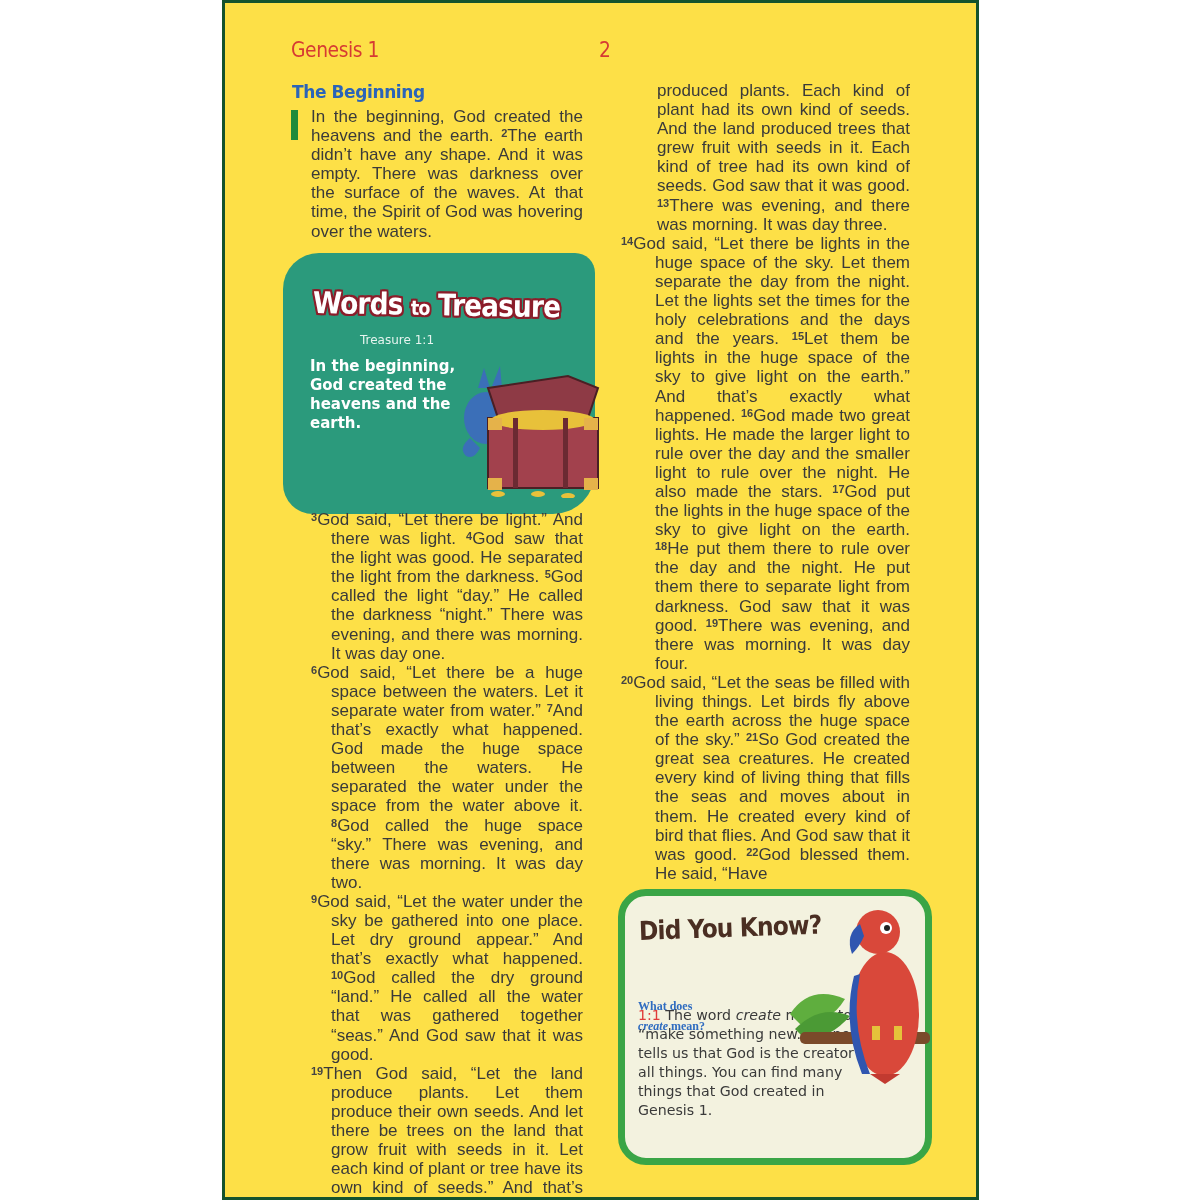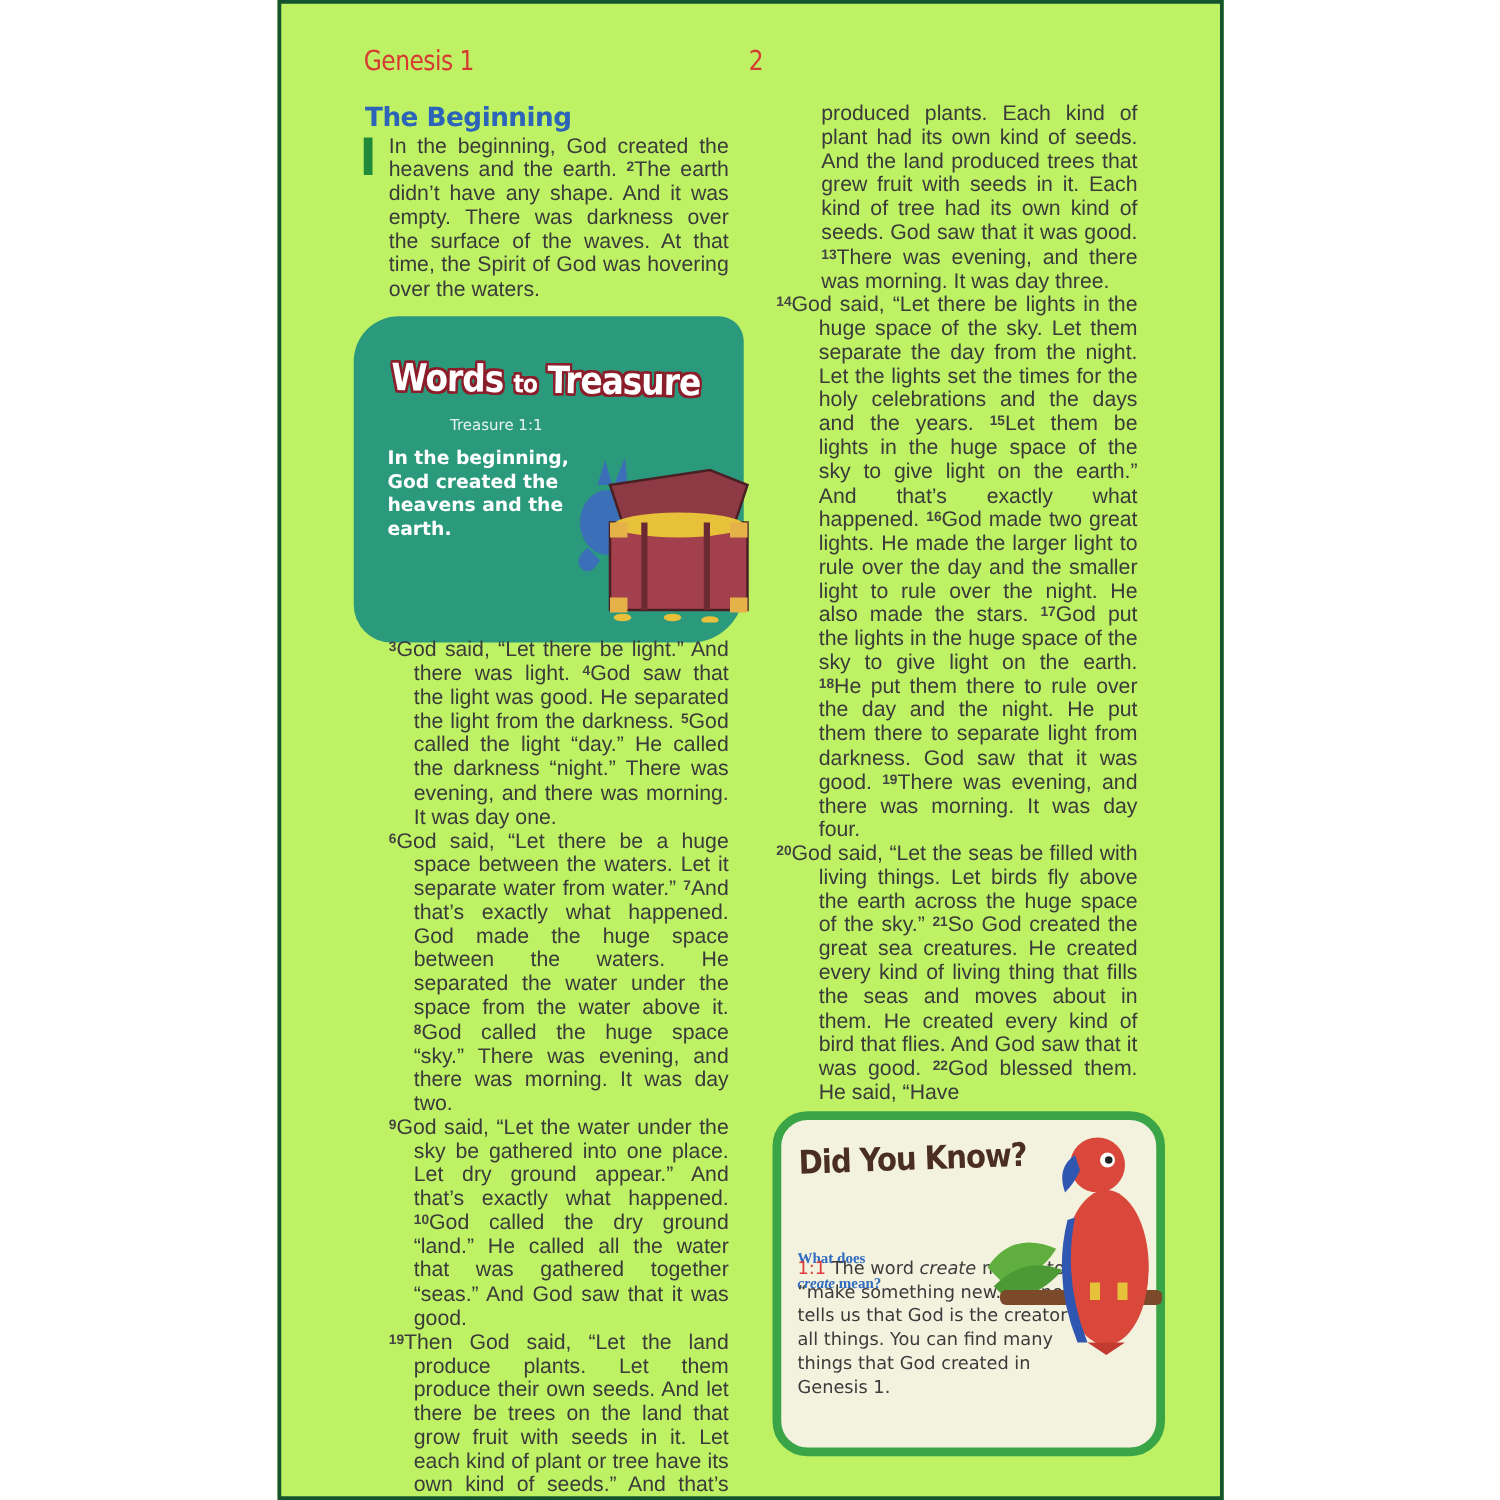--- a/index.html
+++ b/index.html
@@ -1,23 +1,23 @@
 <!DOCTYPE html>
 <html><head>
 <meta charset="utf-8">
 <style>
   html, body { margin:0; padding:0; }
   body { width:1200px; height:1200px; background:#ffffff; position:relative; overflow:hidden; }
-  .page { position:absolute; left:222px; top:0; width:751px; height:1194px; border:3px solid #14532d; border-top-width:3px; background:#bef264; box-sizing:content-box; }
+  .page { position:absolute; left:222px; top:0; width:751px; height:1194px; border:3px solid #14532d; border-top-width:3px; background:#fde047; box-sizing:content-box; }
   .running-head { position:absolute; left:66px; top:34px; font-family:"DejaVu Sans", sans-serif; font-size:22px; color:#d63a33; letter-spacing:-0.5px; transform:scaleX(0.85); transform-origin:left; }
   .page-number { position:absolute; left:374px; top:34px; font-family:"DejaVu Sans", sans-serif; font-size:22px; color:#d63a33; transform:scaleX(0.85); transform-origin:left; }
   .col { position:absolute; font-family:Liberation Sans, sans-serif; font-size:17px; line-height:19.1px; color:#3a3a3a; }
   .col-left { left:86px; top:104px; width:272px; }
   .col-right { left:430px; top:78px; width:255px; }
-  .heading { position:absolute; left:67px; top:79px; font-family:"DejaVu Sans", sans-serif; font-weight:bold; font-size:21px; color:#2b64b8; letter-spacing:-0.4px; }
+  .heading { position:absolute; left:67px; top:79px; font-family:"DejaVu Sans", sans-serif; font-weight:bold; font-size:17px; color:#2b64b8; letter-spacing:-0.4px; }
   .green-bar { position:absolute; left:66px; top:107px; width:7px; height:30px; background:#1f8a3a; }
   .para { margin:0; text-align:justify; text-align-last:left; }
   .verse-block { padding-left:20px; text-indent:-20px; }
   sup, .vn { font-size:11px; vertical-align:4px; line-height:0; font-weight:bold; color:#444; }
   .box-treasure { position:absolute; left:58px; top:250px; width:312px; height:261px; background:#2b9a7c; border-radius:36px 20px 42px 30px; }
   .wt-title { position:absolute; left:30px; top:32px; font-family:"DejaVu Sans", sans-serif; font-weight:bold; font-size:30px; color:#ffffff; letter-spacing:-1px; text-shadow: 2px 0 0 #8c1d2a, -2px 0 0 #8c1d2a, 0 2px 0 #8c1d2a, 0 -2px 0 #8c1d2a, 2px 2px 0 #8c1d2a, -2px -2px 0 #8c1d2a, 2px -2px 0 #8c1d2a, -2px 2px 0 #8c1d2a; transform:rotate(1deg) scaleX(0.88); transform-origin:left; }
   .wt-title .to { font-size:20px; }
   .wt-ref { position:absolute; left:77px; top:80px; font-family:"DejaVu Sans", sans-serif; font-size:12px; color:#e6f4ef; }
   .wt-verse { position:absolute; left:27px; top:104px; width:150px; font-family:"DejaVu Sans", sans-serif; font-weight:bold; font-size:15px; line-height:19px; color:#ffffff; }
   .chest { position:absolute; left:175px; top:95px; width:150px; height:150px; }

